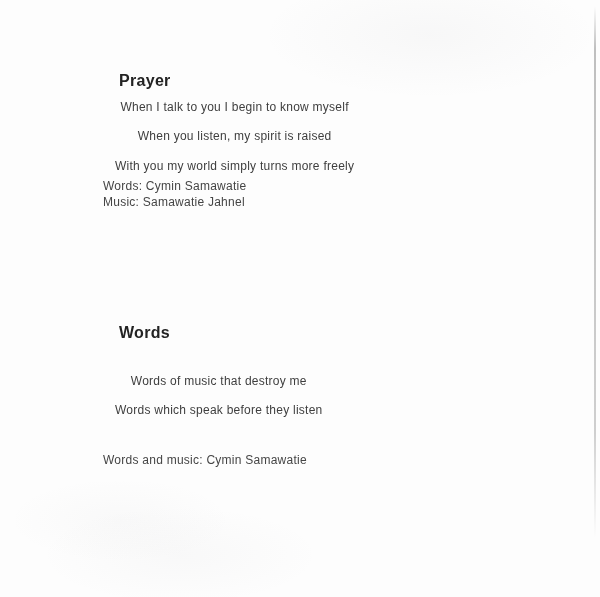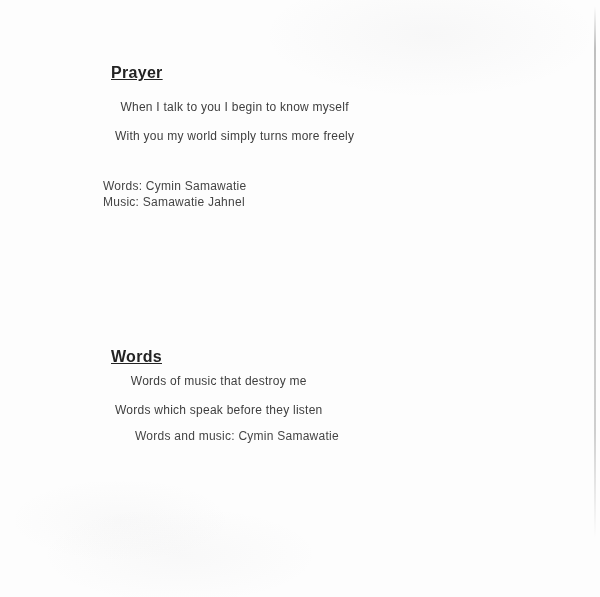--- a/index.html
+++ b/index.html
@@ -27,70 +27,70 @@
     height: 532px;
     background: linear-gradient(to bottom,
       rgba(140,140,140,0) 0%,
       rgba(140,140,140,0.55) 8%,
       rgba(150,150,150,0.45) 80%,
       rgba(150,150,150,0) 100%);
   }
   .song-title {
     position: absolute;
     left: 103px;
-    margin: 8px;
+    margin: 16px;
     font-size: 16px;
     font-weight: 700;
     color: #232323;
     letter-spacing: 0.3px;
-    text-decoration: underline;
   }
   .song-1 .song-title { top: 56px; }
-  .song-2 .song-title { top: 340px; text-align: center; }
+  .song-2 .song-title { top: 308px; text-align: center; }
   .lyrics {
     position: absolute;
     left: 103px;
   }
   .song-1 .lyrics { top: 87px; }
   .song-2 .lyrics { top: 361px; }
   .lyric-line {
     margin: 12px;
     font-size: 12px;
     line-height: 17.3px;
     color: #3e3e3e;
     letter-spacing: 0.25px;
     white-space: nowrap;
     text-align: center;
   }
   .credits {
     position: absolute;
     left: 103px;
   }
   .song-1 .credits { top: 178px; }
-  .song-2 .credits { top: 428px; margin-left: 32px; }
+  .song-2 .credits { top: 452px; }
   .credit-line {
     margin: 0;
     font-size: 12px;
     line-height: 16px;
     color: #454545;
     letter-spacing: 0.25px;
     white-space: nowrap;
   }
 </style>
 </head>
 <body>
 
 <div class="page">
 
   <div class="edge-line"></div>
 
   <section class="song song-1">
     <h2 class="song-title">Prayer</h2>
     <div class="lyrics">
       <p class="lyric-line">When I talk to you I begin to know myself</p>
+      <p class="lyric-line">When you listen, my spirit is raised</p>
       <p class="lyric-line">With you my world simply turns more freely</p>
     </div>
     <div class="credits">
       <p class="credit-line">Words: Cymin Samawatie</p>
       <p class="credit-line">Music: Samawatie Jahnel</p>
     </div>
   </section>
 
   <section class="song song-2">
     <h2 class="song-title">Words</h2>

